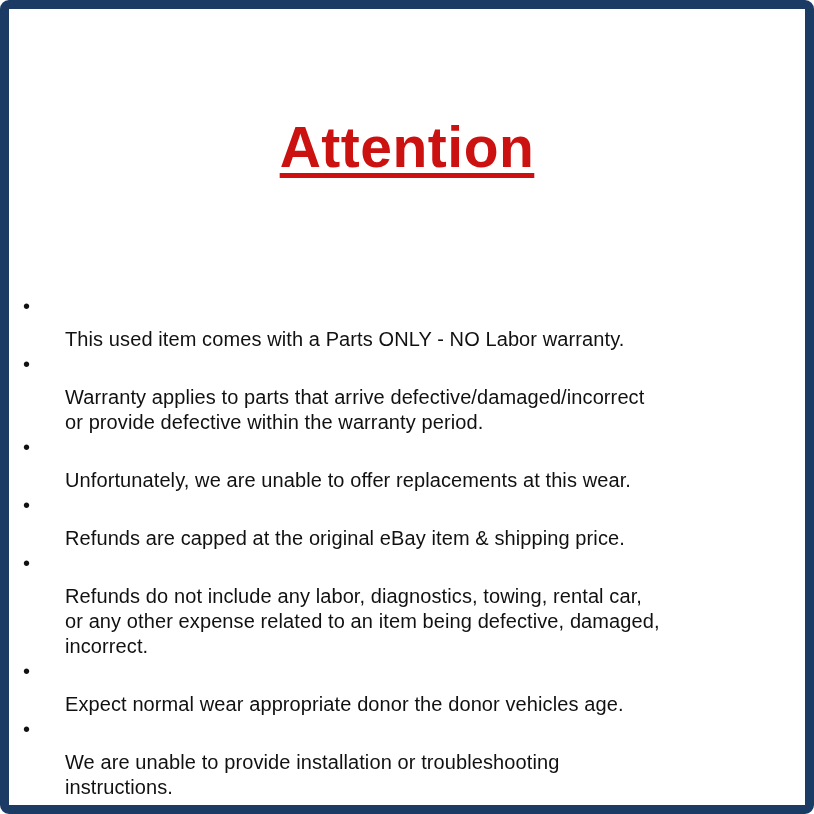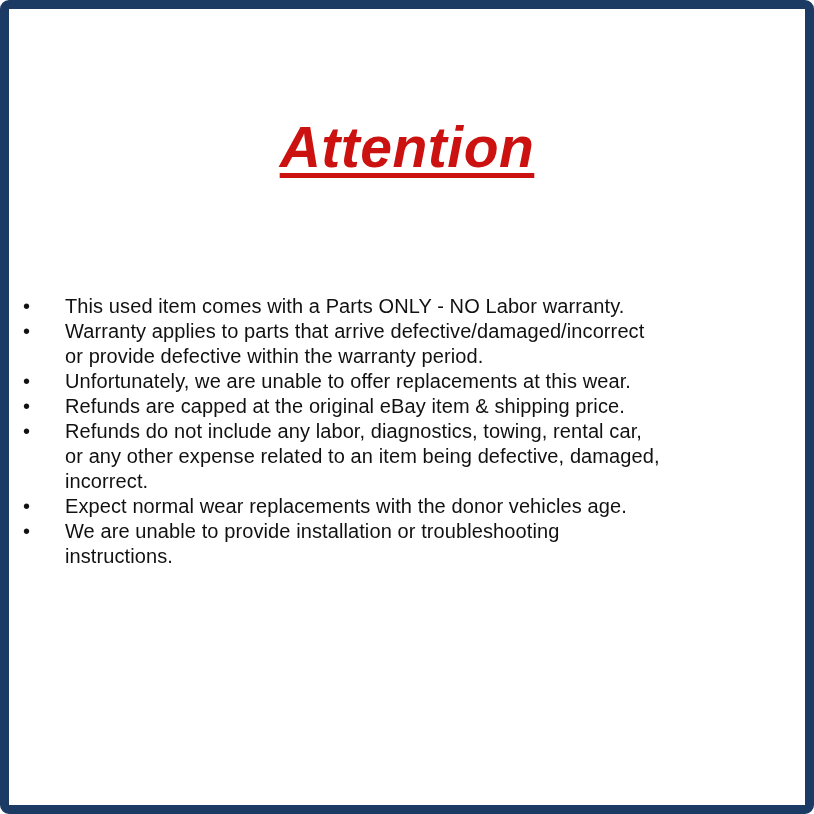--- a/index.html
+++ b/index.html
@@ -17,21 +17,20 @@
     border-radius: 9px;
     background: #ffffff;
     overflow: hidden;
   }
   .title {
     margin: 110px 0 8px 0;
     text-align: center;
     font-size: 57px;
     line-height: 1;
     font-weight: bold;
-    font-style: italic;
     color: #cc1111;
     text-decoration: underline;
     text-decoration-thickness: 5px;
     text-underline-offset: 6px;
     letter-spacing: 0.5px;
   }
   .bullet-list {
     list-style: none;
     margin: 118px 18px 0 14px;
     padding: 0;
@@ -47,20 +46,21 @@
     line-height: 25px;
     color: #111111;
   }
   .btext {
     flex: 1 1 auto;
     font-size: 20px;
     line-height: 25px;
     color: #111111;
     white-space: pre-line;
     letter-spacing: 0.1px;
+    margin-top: 33px;
   }
 </style>
 </head>
 <body>
 
 <div class="frame">
   <h1 class="title">Attention</h1>
 
   <ul class="bullet-list">
     <li class="bullet-item">
@@ -81,21 +81,21 @@
       <span class="btext">Refunds are capped at the original eBay item &amp; shipping price.</span>
     </li>
     <li class="bullet-item">
       <span class="marker">•</span>
       <span class="btext">Refunds do not include any labor, diagnostics, towing, rental car,
 or any other expense related to an item being defective, damaged,
 incorrect.</span>
     </li>
     <li class="bullet-item">
       <span class="marker">•</span>
-      <span class="btext">Expect normal wear replacements with the donor vehicles age.</span>
+      <span class="btext">Expect normal wear appropriate donor the donor vehicles age.</span>
     </li>
     <li class="bullet-item">
       <span class="marker">•</span>
       <span class="btext">We are unable to provide installation or troubleshooting
 instructions.</span>
     </li>
   </ul>
 </div>
 
 </body></html>

